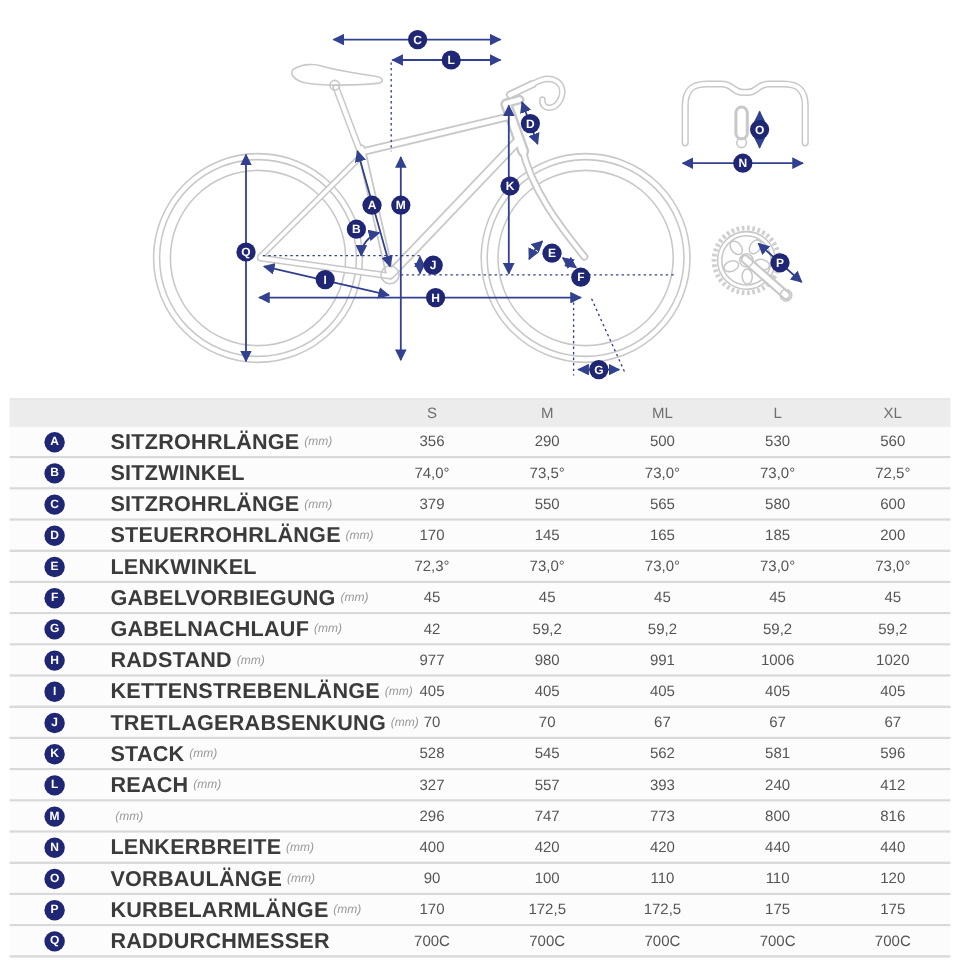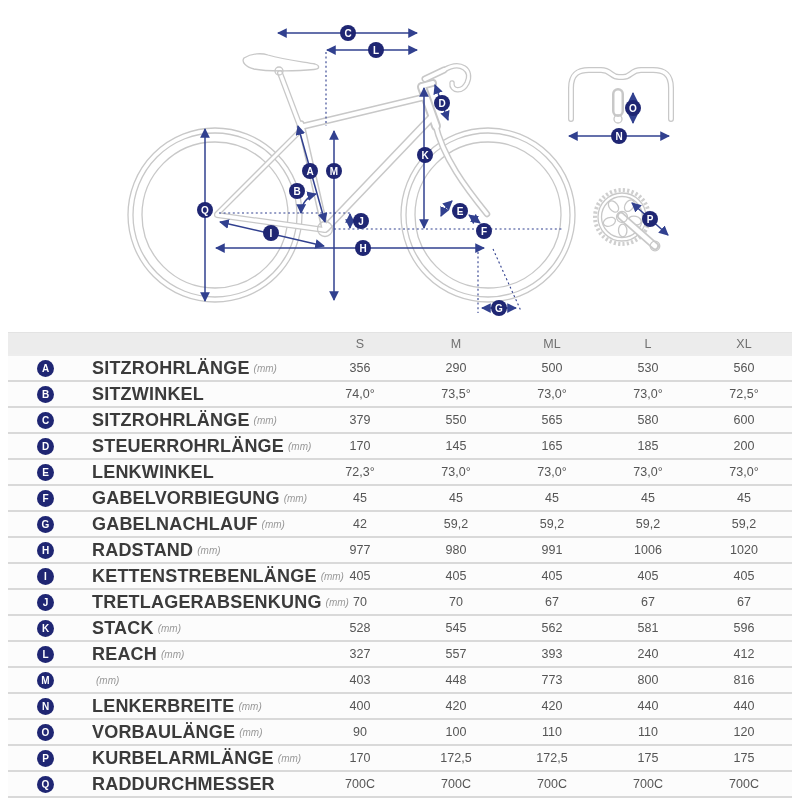--- a/index.html
+++ b/index.html
@@ -365,22 +365,22 @@
           <div class="g-col val">557</div>
           <div class="g-col val">393</div>
           <div class="g-col val">240</div>
           <div class="g-col val">412</div>
         </div>
         <div class="g-row">
           <div class="g-label">
             <span class="badge">M</span>
             <span class="unit">(mm)</span>
           </div>
-          <div class="g-col val">403</div>
-          <div class="g-col val">448</div>
+          <div class="g-col val">296</div>
+          <div class="g-col val">747</div>
           <div class="g-col val">773</div>
           <div class="g-col val">800</div>
           <div class="g-col val">816</div>
         </div>
         <div class="g-row">
           <div class="g-label">
             <span class="badge">N</span>
             <span class="lbl">LENKERBREITE</span>
             <span class="unit">(mm)</span>
           </div>

